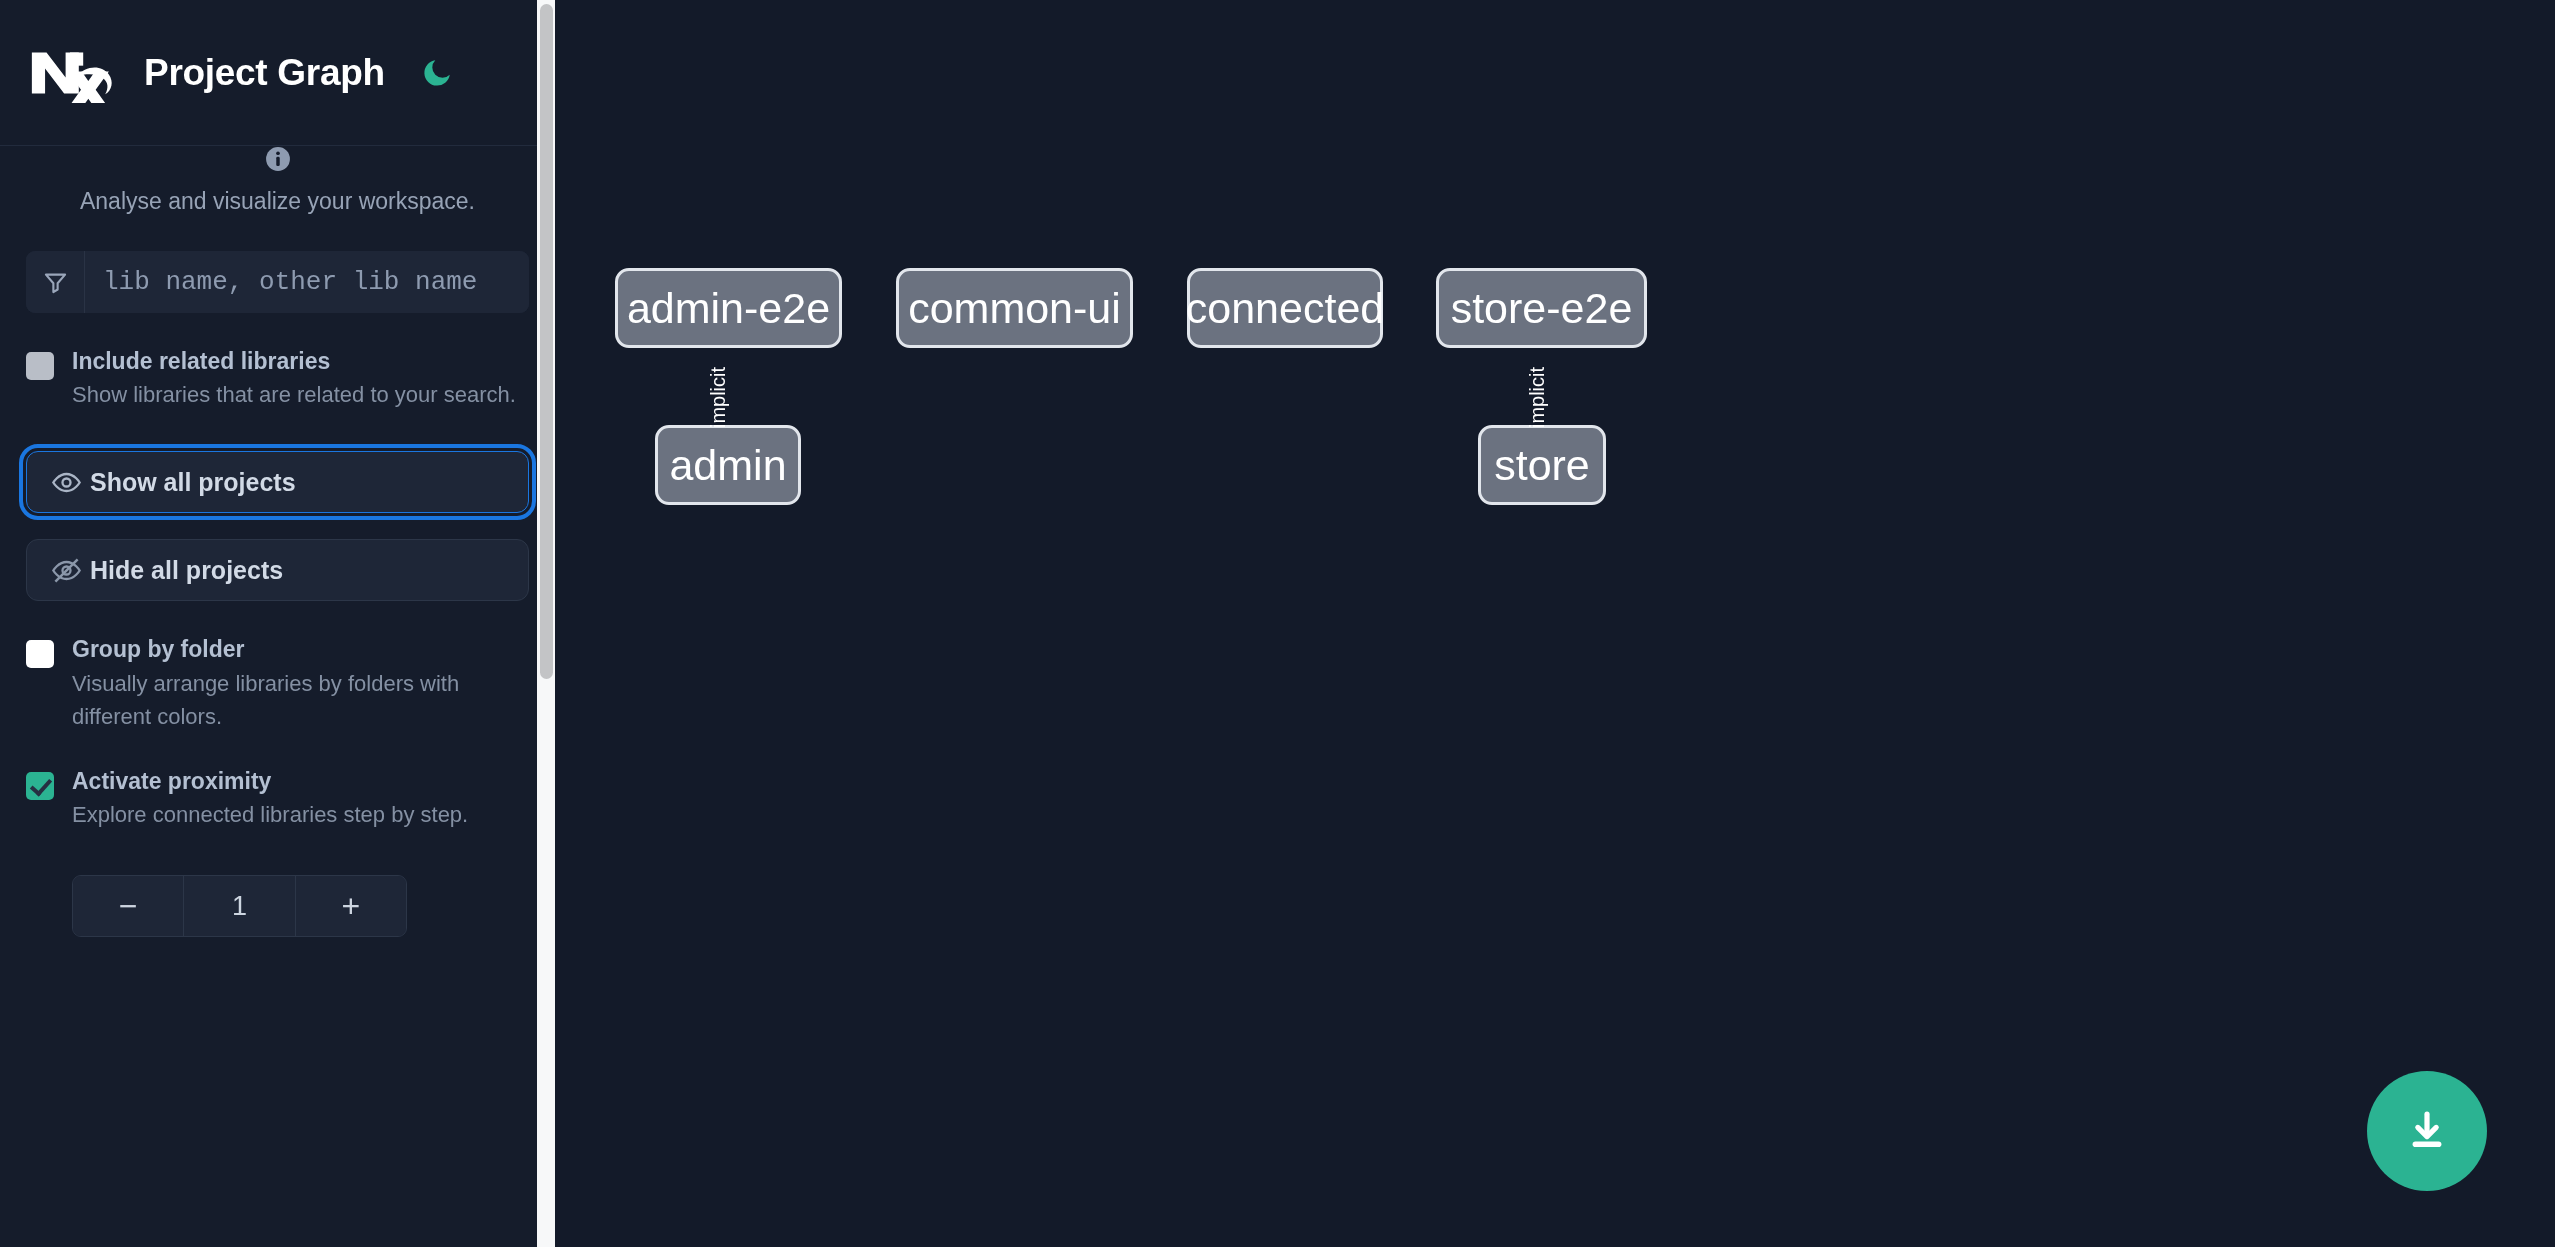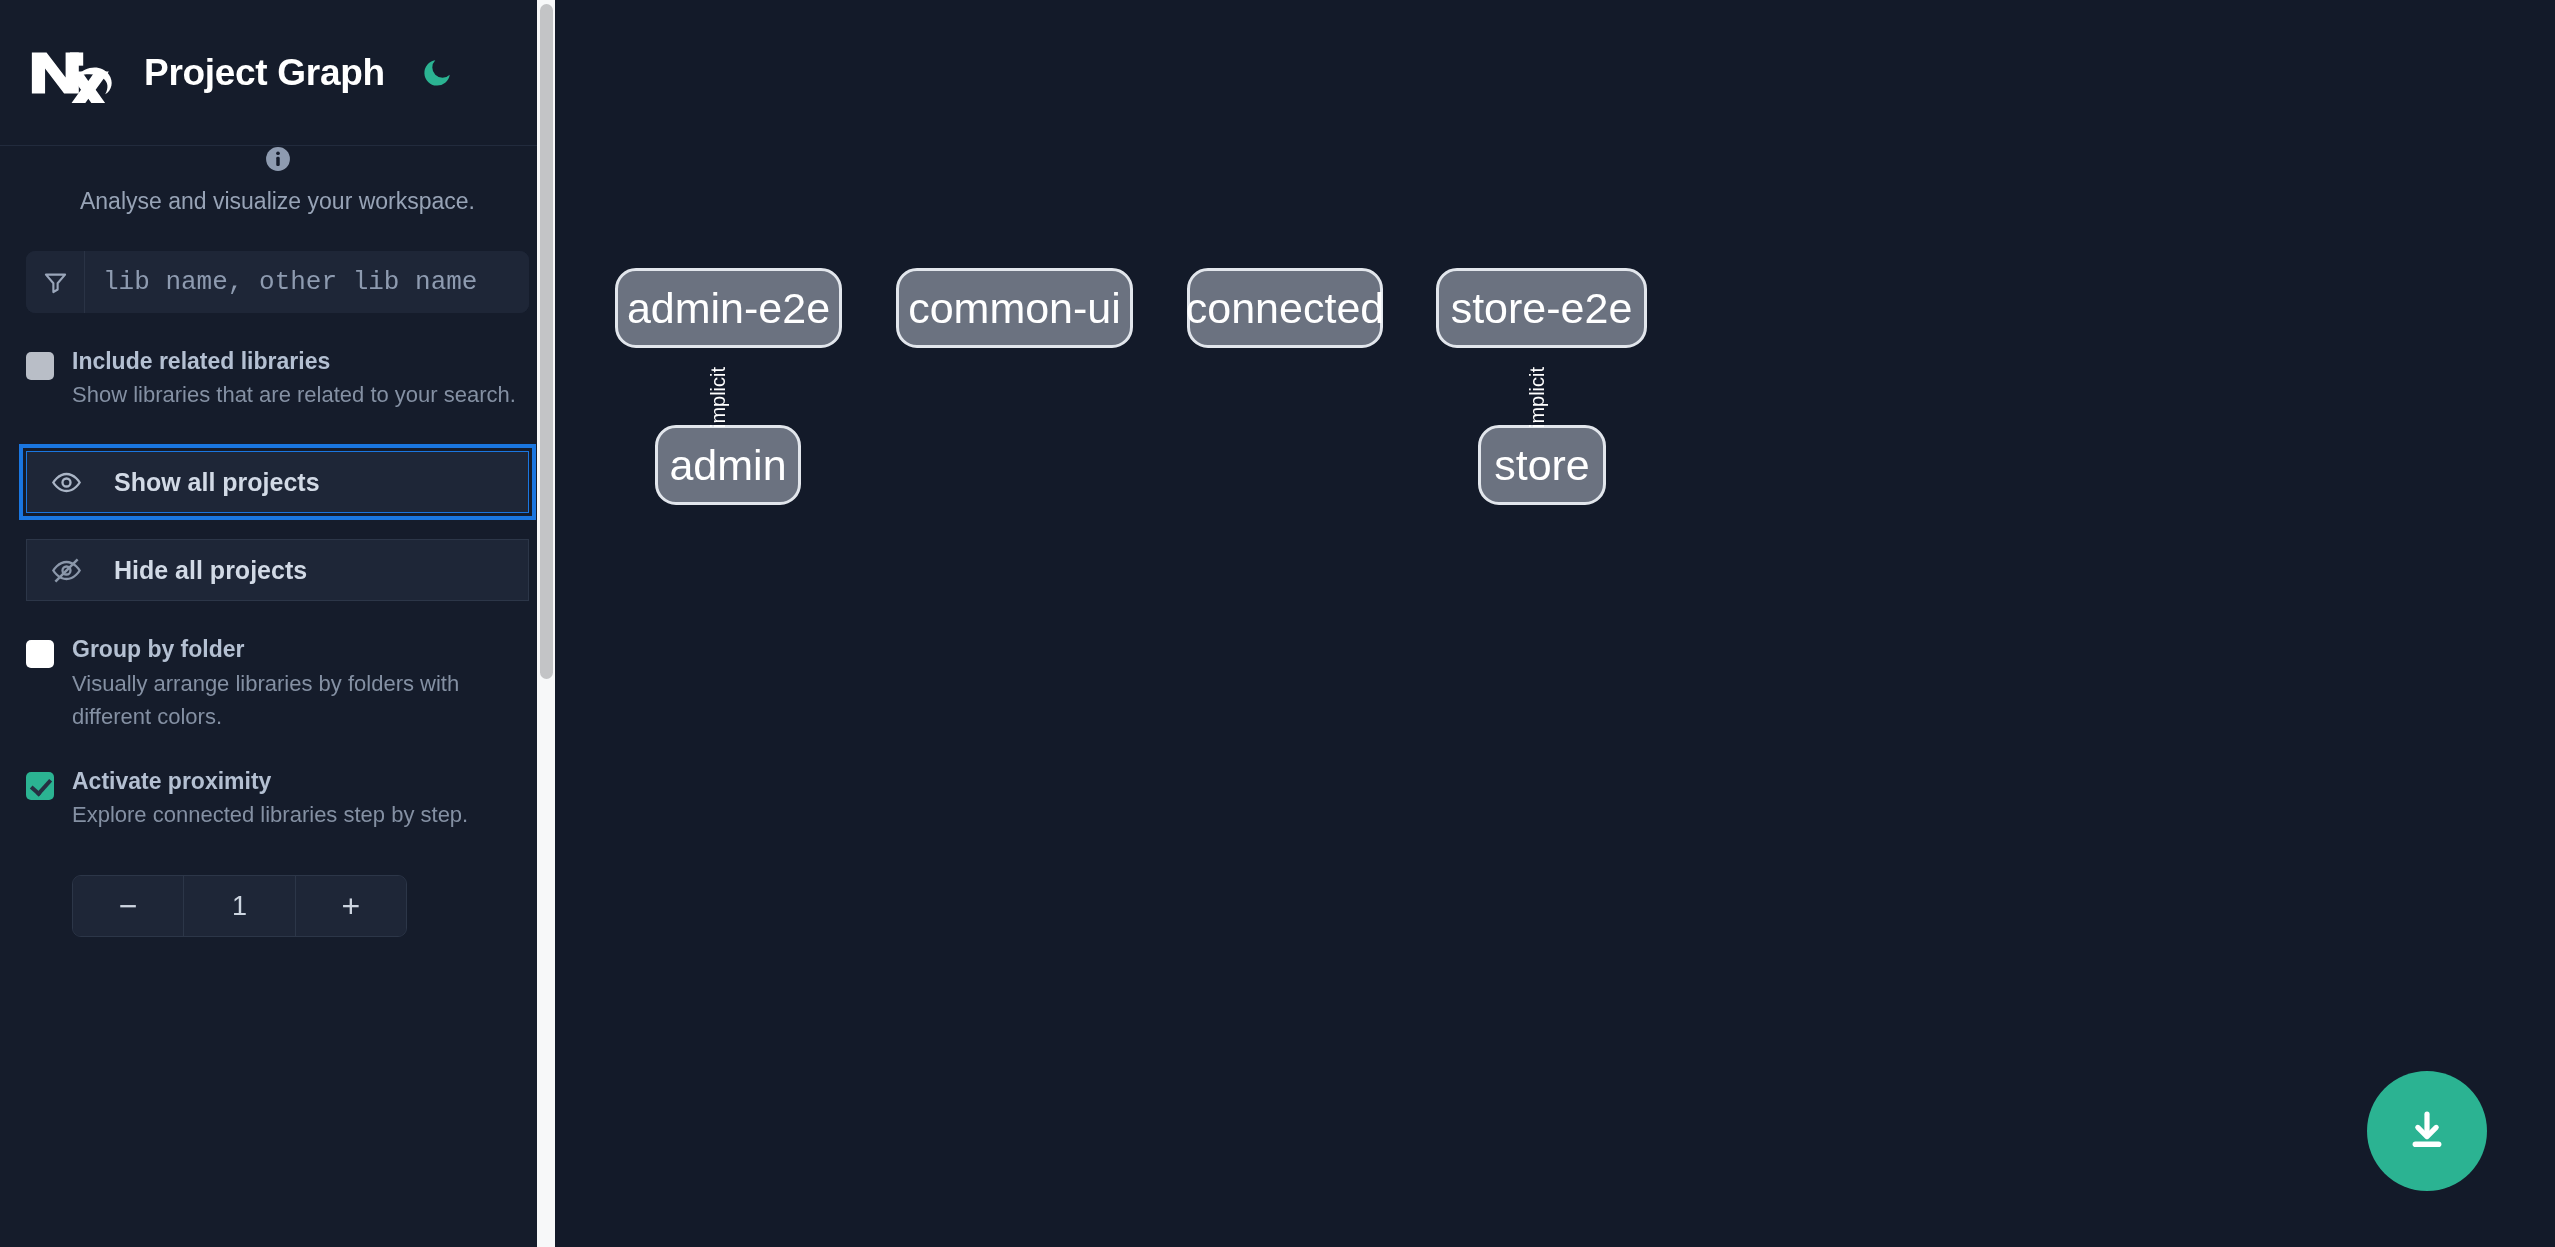--- a/index.html
+++ b/index.html
@@ -83,25 +83,25 @@
     transform: rotate(42deg);
   }
   .cb-text { flex: 1; }
   .cb-label { font-size: 23px; font-weight: 700; color: #b4c0d2; line-height: 1.45; }
   .cb-desc  { font-size: 22px; color: #8490a3; line-height: 1.5; margin-top: 3px; }
 
   
   .btn-stack { margin-top: 40px; }
   .pbtn {
     width: 503px; height: 62px;
-    display: flex; align-items: center; gap: 32px;
+    display: flex; align-items: center; gap: 8px;
     padding-left: 24px;
     background: #1e2637;
     border: 1px solid #2c3648;
-    border-radius: 0;
+    border-radius: 12px;
     color: #d2dae6; font-size: 25px; font-weight: 700;
     font-family: "Liberation Sans", sans-serif;
     cursor: pointer;
     margin-bottom: 26px;
   }
   .pbtn.focused {
     outline: 4px solid #1a76e0;
     outline-offset: 3px;
     border-color: #1a76e0;
   }
@@ -139,21 +139,21 @@
   }
 
   
   .canvas { position: relative; flex: 1; height: 1247px; background: #131a29; overflow: hidden; }
   .graph-layer { position: absolute; inset: 0; }
 
   .node {
     position: absolute;
     background: #6b7280;
     border: 3px solid #e2e6ec;
-    border-radius: 21px;
+    border-radius: 14px;
     display: flex; align-items: center; justify-content: center;
     color: #ffffff;
     font-family: "Liberation Sans", sans-serif;
     font-size: 43px;
     cursor: pointer;
     white-space: nowrap;
   }
 
   .edge-label {
     position: absolute;

